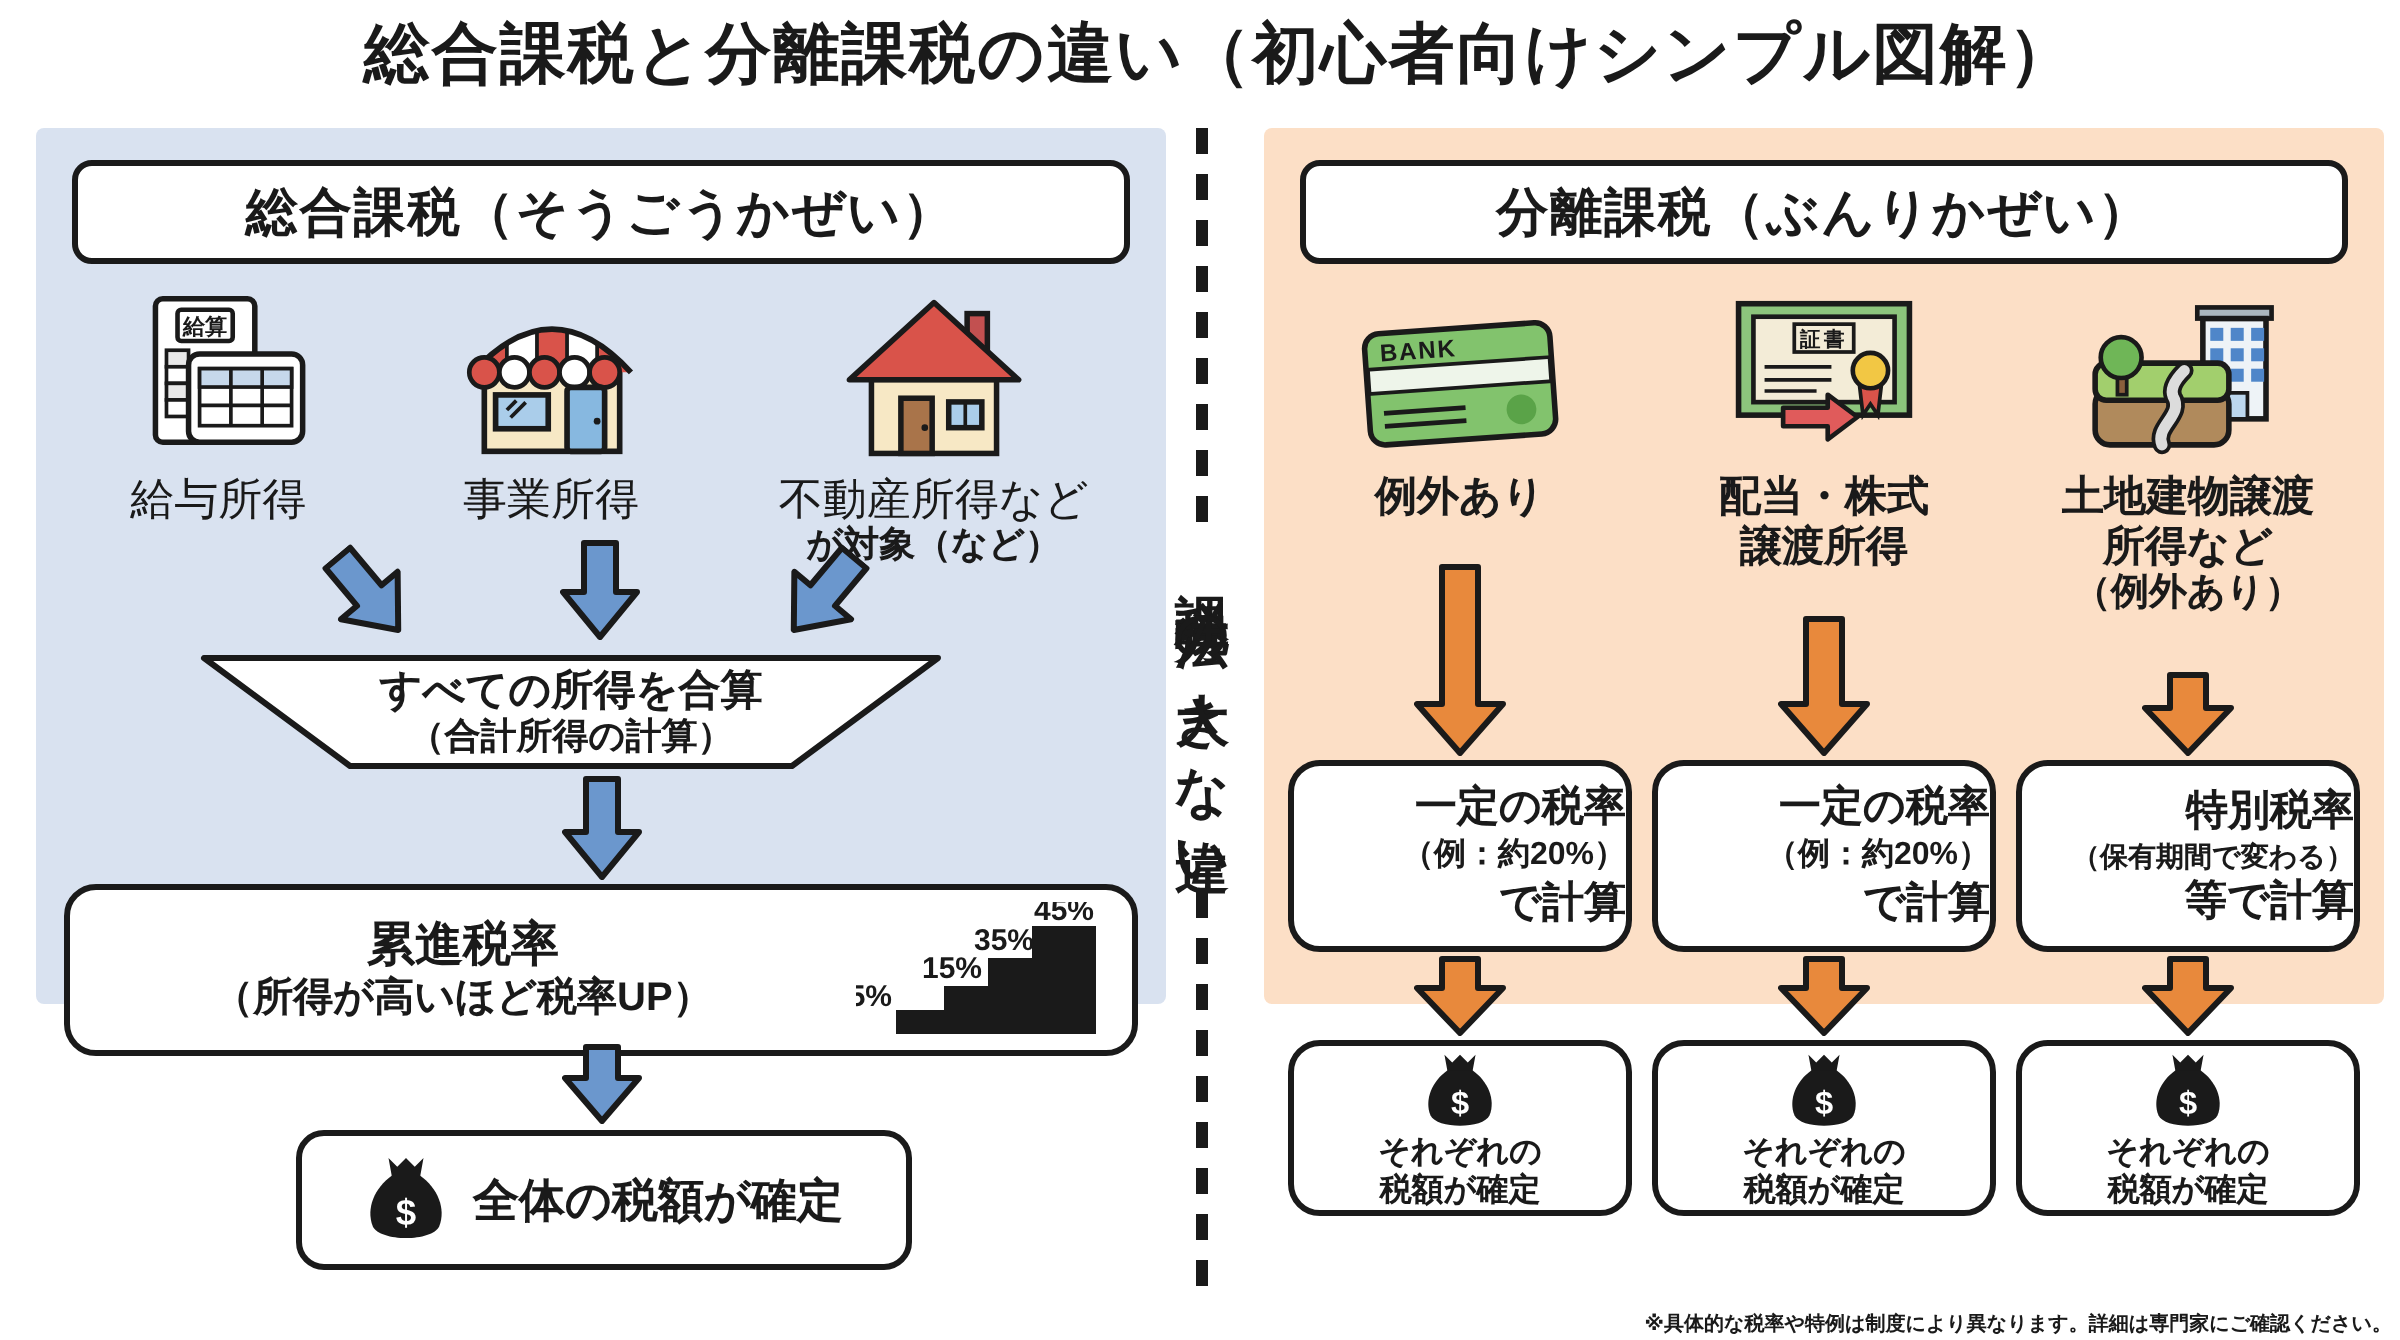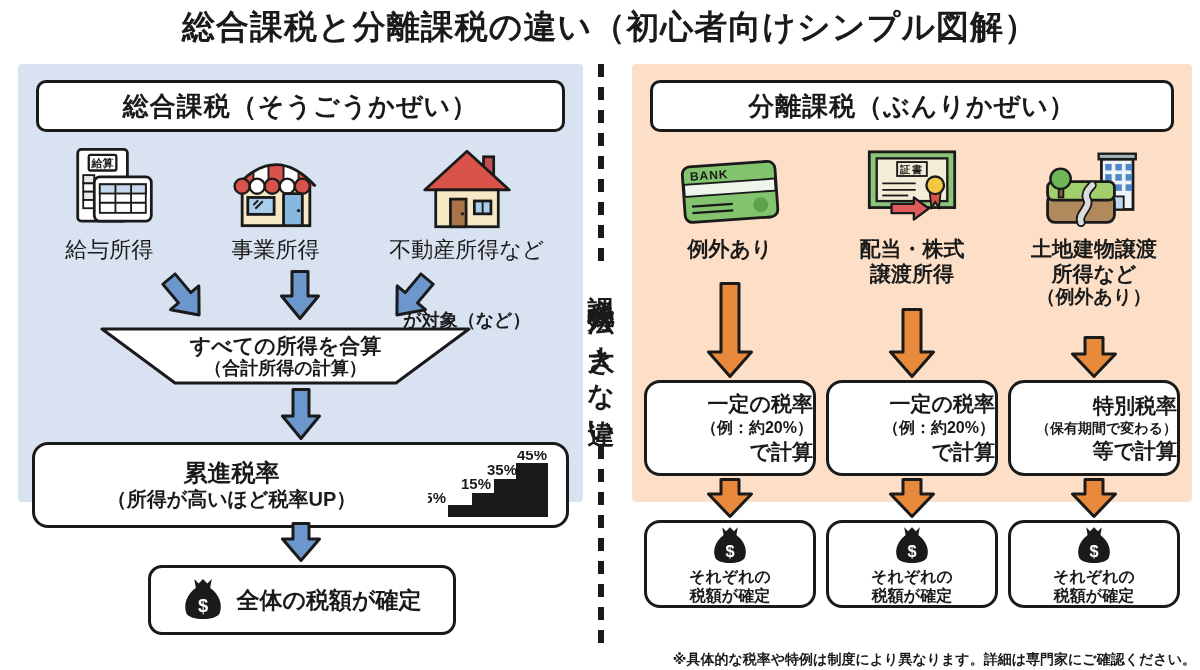--- a/index.html
+++ b/index.html
@@ -38,21 +38,21 @@
     padding:8px 0;white-space:nowrap;
   }
   
   .lp-incomes{
     position:absolute;top:78px;left:8px;right:8px;
     display:grid;grid-template-columns:1fr 1fr 1.3fr;
   }
   .income-col{display:flex;flex-direction:column;align-items:center;}
   .income-iconbox{height:90px;display:flex;align-items:flex-end;justify-content:center;}
   .income-label{font-size:22px;font-weight:400;margin-top:6px;line-height:1.1;text-align:center;}
-  .income-sublabel{font-size:18px;font-weight:800;line-height:1.2;margin-top:48px;}
+  .income-sublabel{font-size:18px;font-weight:800;line-height:1.2;}
   .cvg-arrows{position:absolute;top:206px;left:0;right:0;height:56px;}
   .cvg-left{position:absolute;left:146px;top:2px;transform:rotate(-40deg);}
   .cvg-center{position:absolute;left:262px;top:0;}
   .cvg-right{position:absolute;left:374px;top:2px;transform:rotate(40deg);}
   .trapezoid-wrap{position:absolute;top:262px;left:80px;width:375px;height:60px;}
   .trapezoid-wrap svg{position:absolute;inset:0;}
   .trapezoid-text{
     position:absolute;inset:0;display:flex;flex-direction:column;
     align-items:center;justify-content:center;line-height:1.15;
   }
@@ -97,21 +97,21 @@
   .rp-sarrow-cell{display:flex;align-items:center;justify-content:center;}
   .rp-result-box{
     background:#fff;border:3.5px solid #1a1a1a;border-radius:16px;
     display:flex;flex-direction:column;align-items:center;justify-content:center;
     text-align:center;padding-top:2px;
   }
   .result-line{font-size:16px;font-weight:800;line-height:1.2;}
   
   #footnote{
     position:absolute;right:4px;bottom:1px;left:620px;
-    font-size:14px;font-weight:700;text-align:right;white-space:nowrap;
+    font-size:10px;font-weight:700;text-align:right;white-space:nowrap;
   }
 </style>
 </head>
 <body>
 
 <div id="page-title">総合課税と分離課税の違い（初心者向けシンプル図解）</div>
 
 <div id="left-panel" class="panel">
   <div class="panel-header">総合課税（そうごうかぜい）</div>
 

